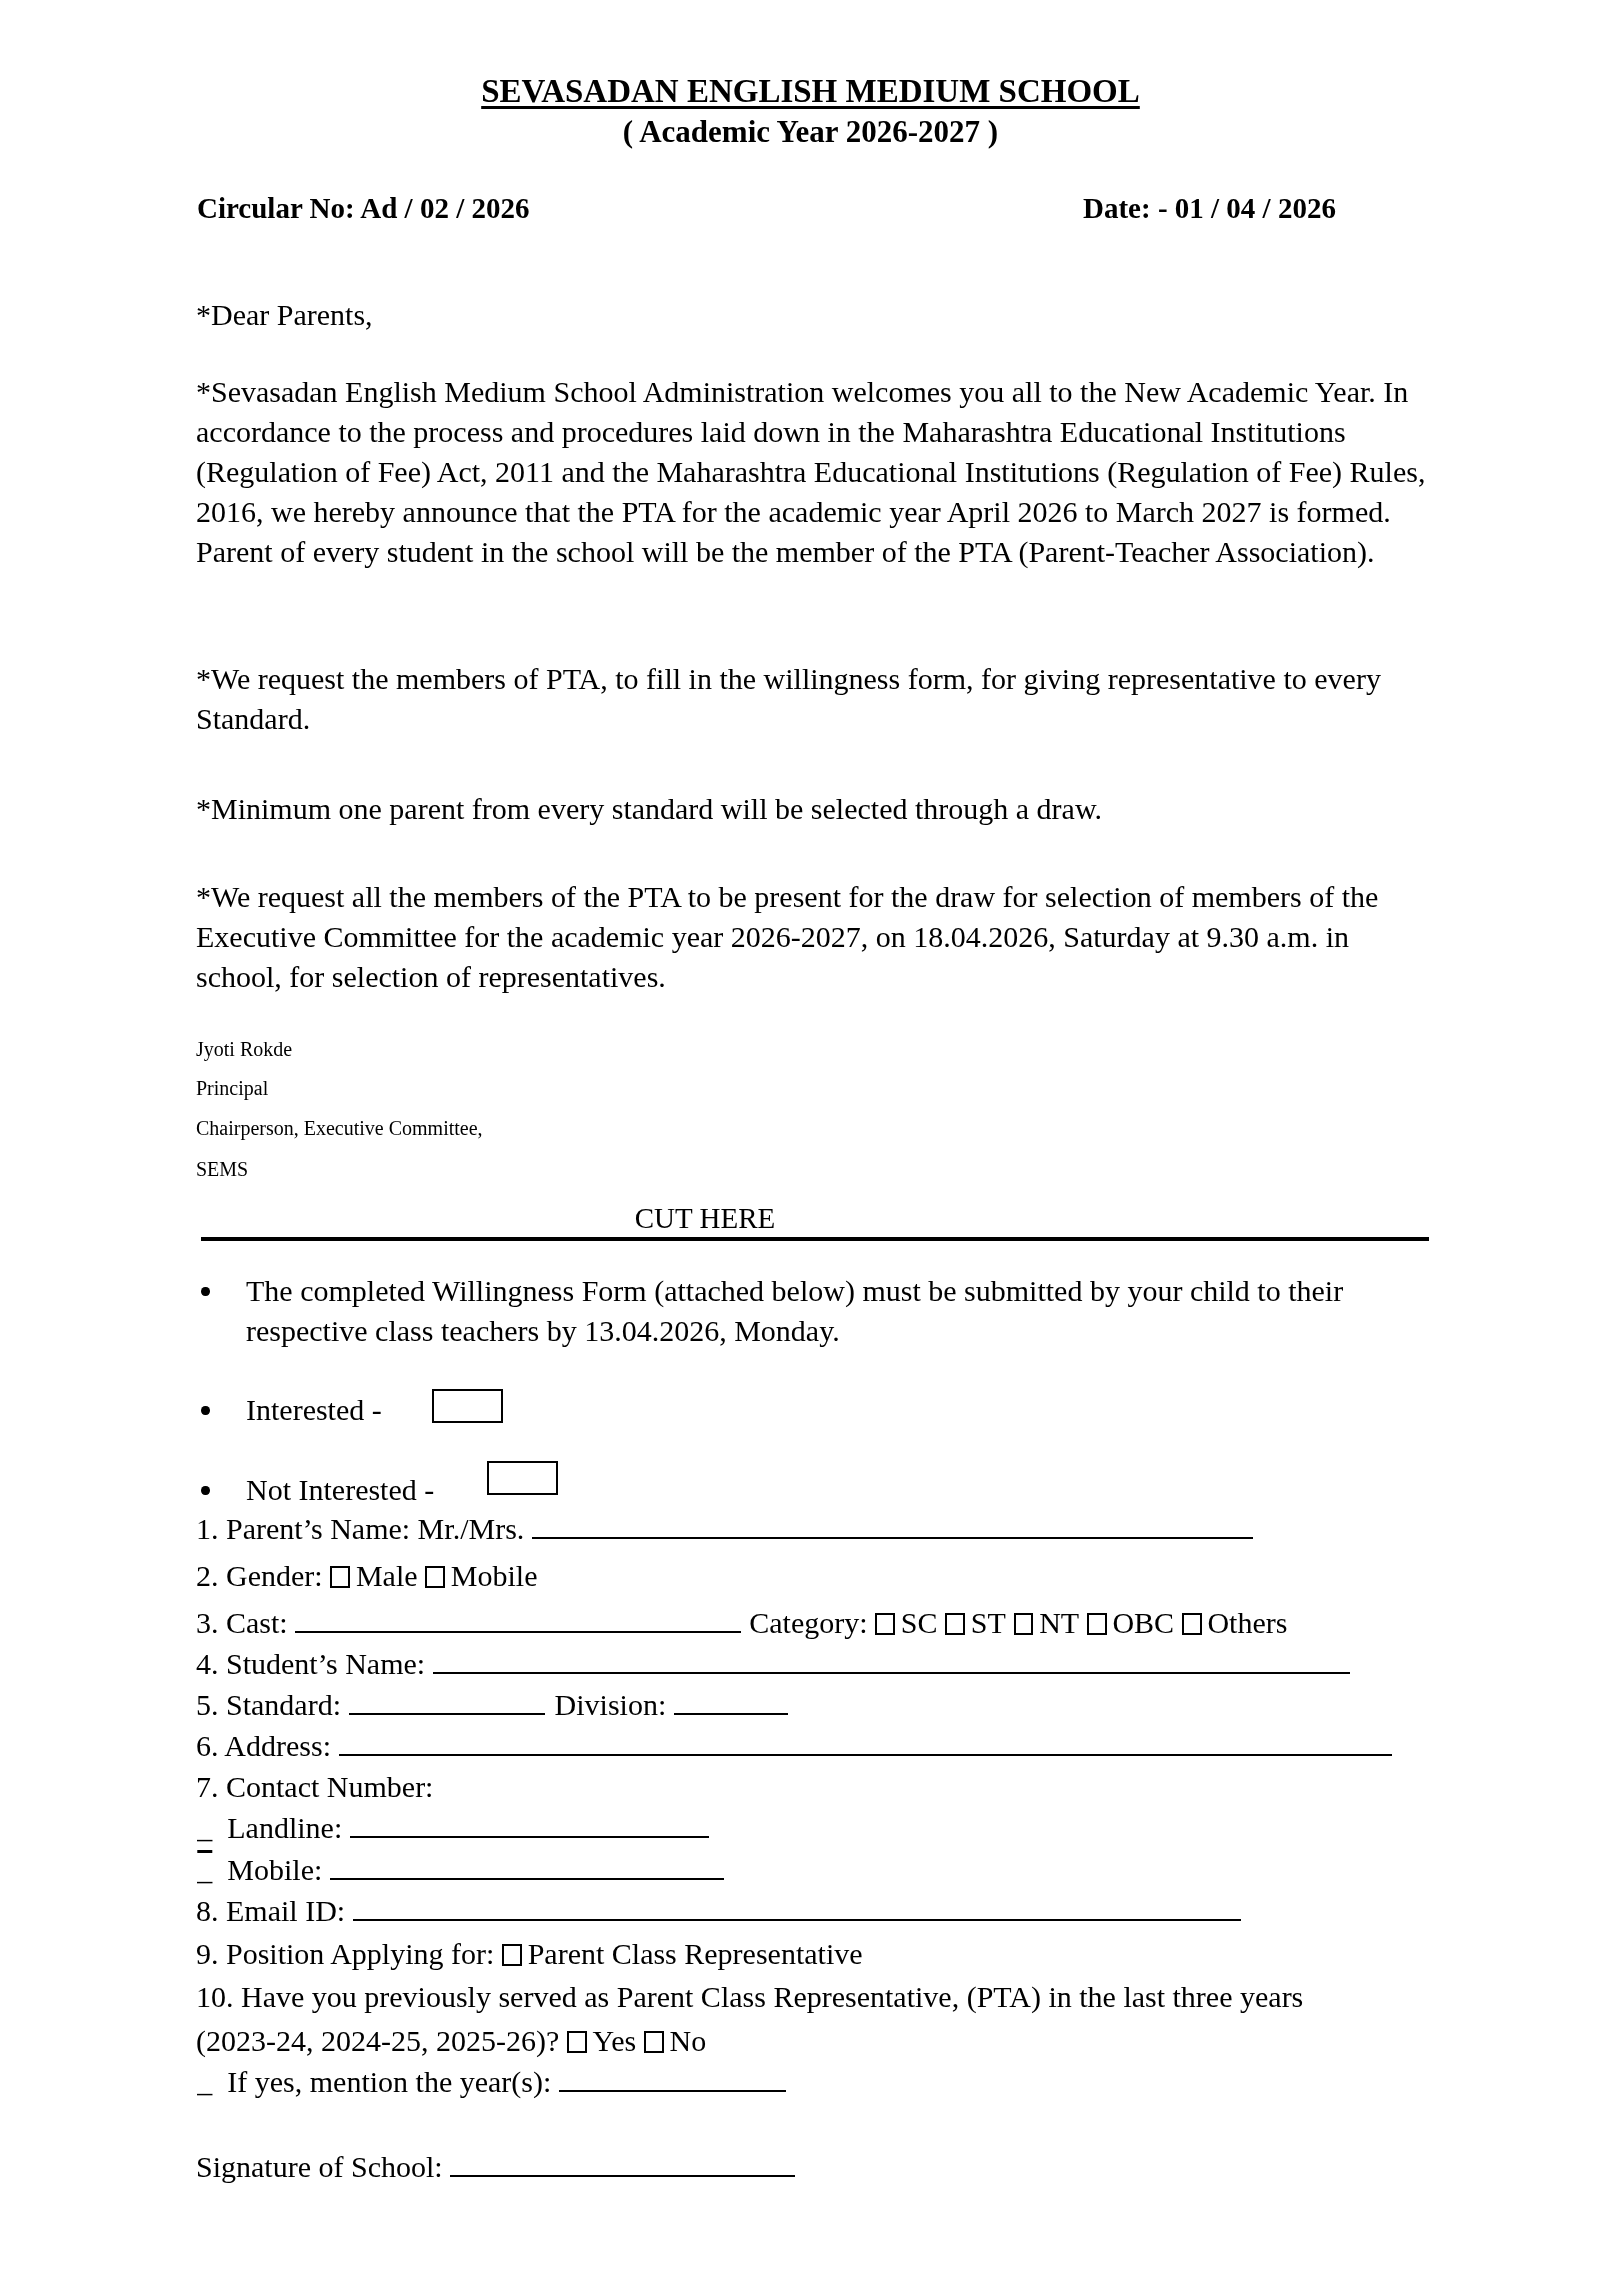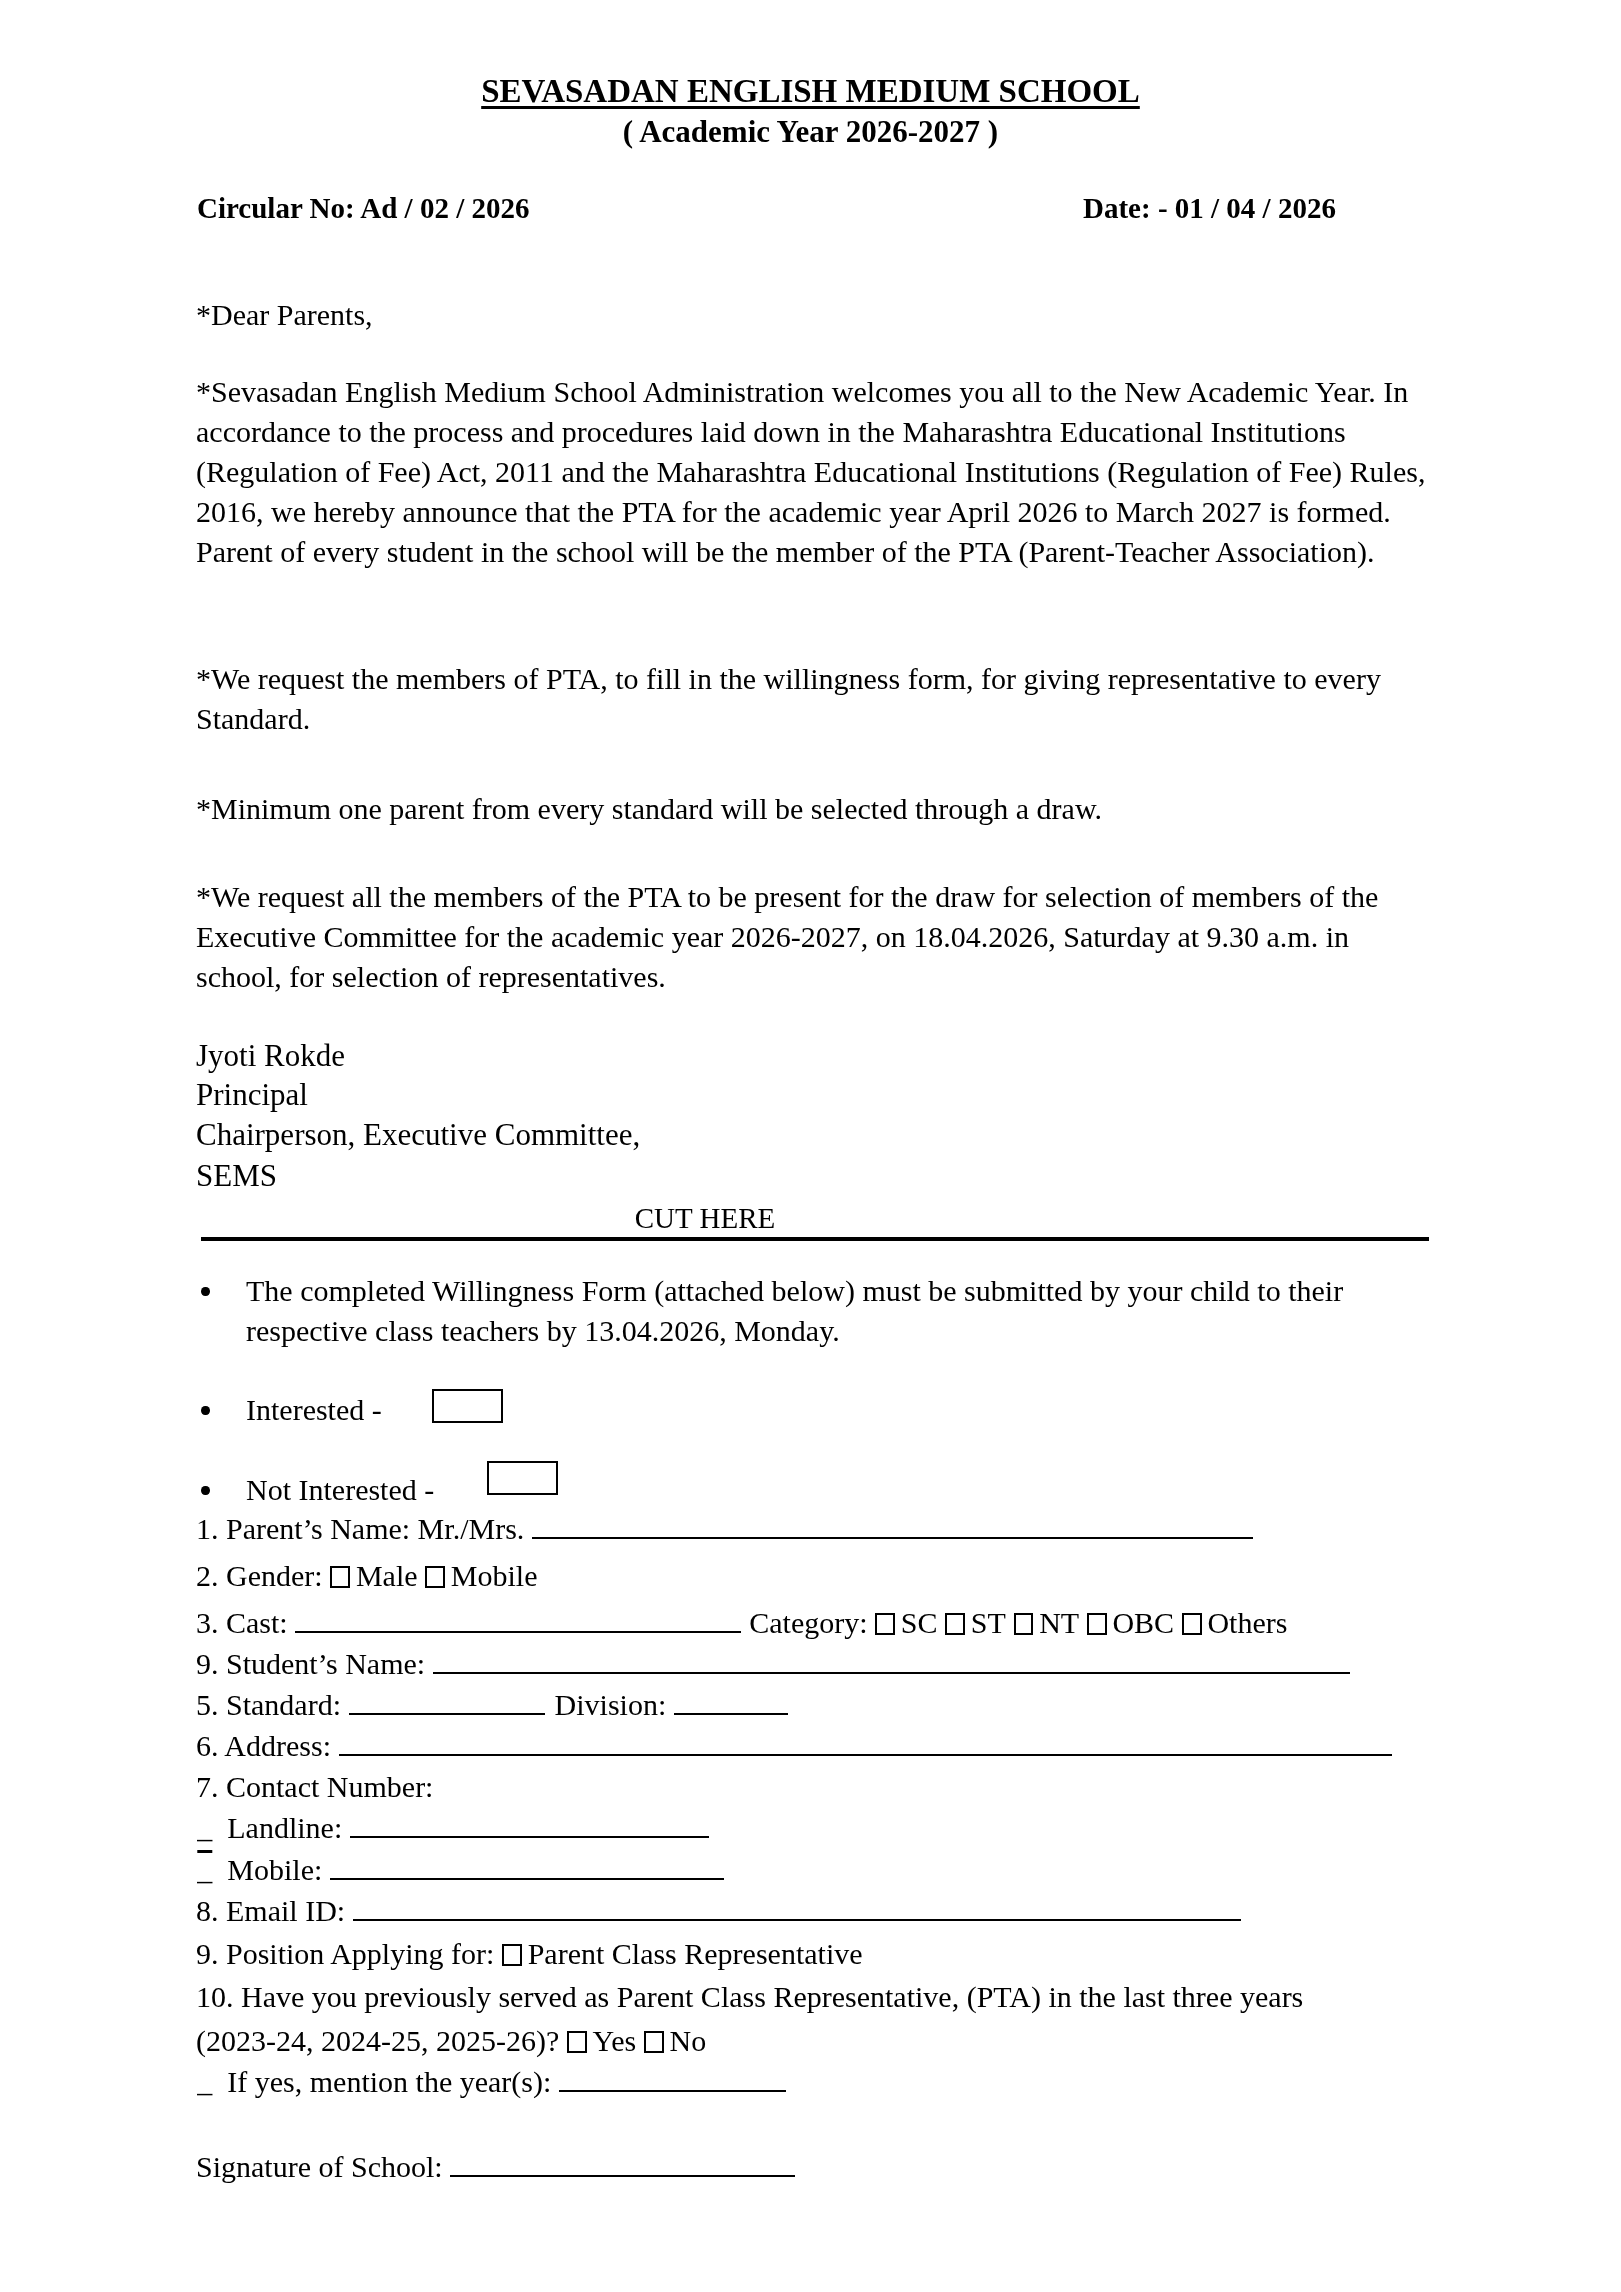--- a/index.html
+++ b/index.html
@@ -5,21 +5,21 @@
   html, body { margin: 0; padding: 0; background: #ffffff; }
   body { width: 1621px; height: 2293px; position: relative; overflow: hidden;
          font-family: "Liberation Serif", "DejaVu Serif", serif; color: #000; }
   .abs { position: absolute; white-space: nowrap; }
   .title { left: 0; width: 1621px; text-align: center; font-weight: bold; font-size: 33px; }
   .title-main { top: 73px; text-decoration: underline; text-decoration-thickness: 2.9px; text-underline-offset: 3.9px; }
   .title-sub { top: 114px; font-size: 31px; font-family: Liberation Serif, serif; }
   .hdr { top: 192px; font-weight: bold; font-size: 29px; }
   .body-text { font-size: 30px; line-height: 40px; }
   .para { left: 196px; width: 1245px; white-space: normal; }
-  .sig-line { left: 196px; font-size: 31px; }
+  .sig-line { left: 196px; font-size: 20px; }
   .cut-label { top: 1202px; left: 0; width: 1410px; text-align: center; font-size: 29px; font-weight: bold; }
   .cut-line { left: 201px; top: 1237px; width: 1228px; height: 3.9px; background: #000; }
   .bullet-item { left: 196px; font-size: 30px; }
   .bullet-dot { position: absolute; left: 4.9px; top: 15.7px; width: 8.8px; height: 9.8px; border-radius: 50%; background: #000; }
   .bullet-text { position: absolute; left: 50px; top: 0; line-height: 40px; }
   .box { position: absolute; border: 2.9px solid #000; width: 67px; height: 30px; box-sizing: content-box; }
   .form-line { left: 196px; font-size: 30px; line-height: 39px; }
   .blank { display: inline-block; border-bottom: 2px solid #000; height: 27.4px; vertical-align: baseline; margin-left: 7.8px; }
   .chk { display: inline-block; width: 19.6px; height: 21.6px; border: 2px solid #000; vertical-align: -2px; margin: 0 5.9px 0 7.8px; box-sizing: border-box; }
   .sub-mark { display: inline-block; width: 17.6px; margin-right: 13.7px; text-align: center; }
@@ -67,21 +67,21 @@
 
 <div class="abs form-line" style="top:1556px;">
   <span>2. Gender:</span><span class="chk"></span><span>Male</span><span class="chk"></span><span>Mobile</span>
 </div>
 
 <div class="abs form-line" style="top:1603px;">
   <span>3. Cast:</span><span class="blank" style="width:446px; margin-right:7.8px;"></span><span>Category:</span><span class="chk"></span><span>SC</span><span class="chk"></span><span>ST</span><span class="chk"></span><span>NT</span><span class="chk"></span><span>OBC</span><span class="chk"></span><span>Others</span>
 </div>
 
 <div class="abs form-line" style="top:1644px;">
-  <span>9. Student’s Name:</span><span class="blank" style="width:917px;"></span>
+  <span>4. Student’s Name:</span><span class="blank" style="width:917px;"></span>
 </div>
 
 <div class="abs form-line" style="top:1685px;">
   <span>5. Standard:</span><span class="blank" style="width:196px; margin-right:9.8px;"></span><span>Division:</span><span class="blank" style="width:114px;"></span>
 </div>
 
 <div class="abs form-line" style="top:1726px;">
   <span>6. Address:</span><span class="blank" style="width:1053px;"></span>
 </div>
 

